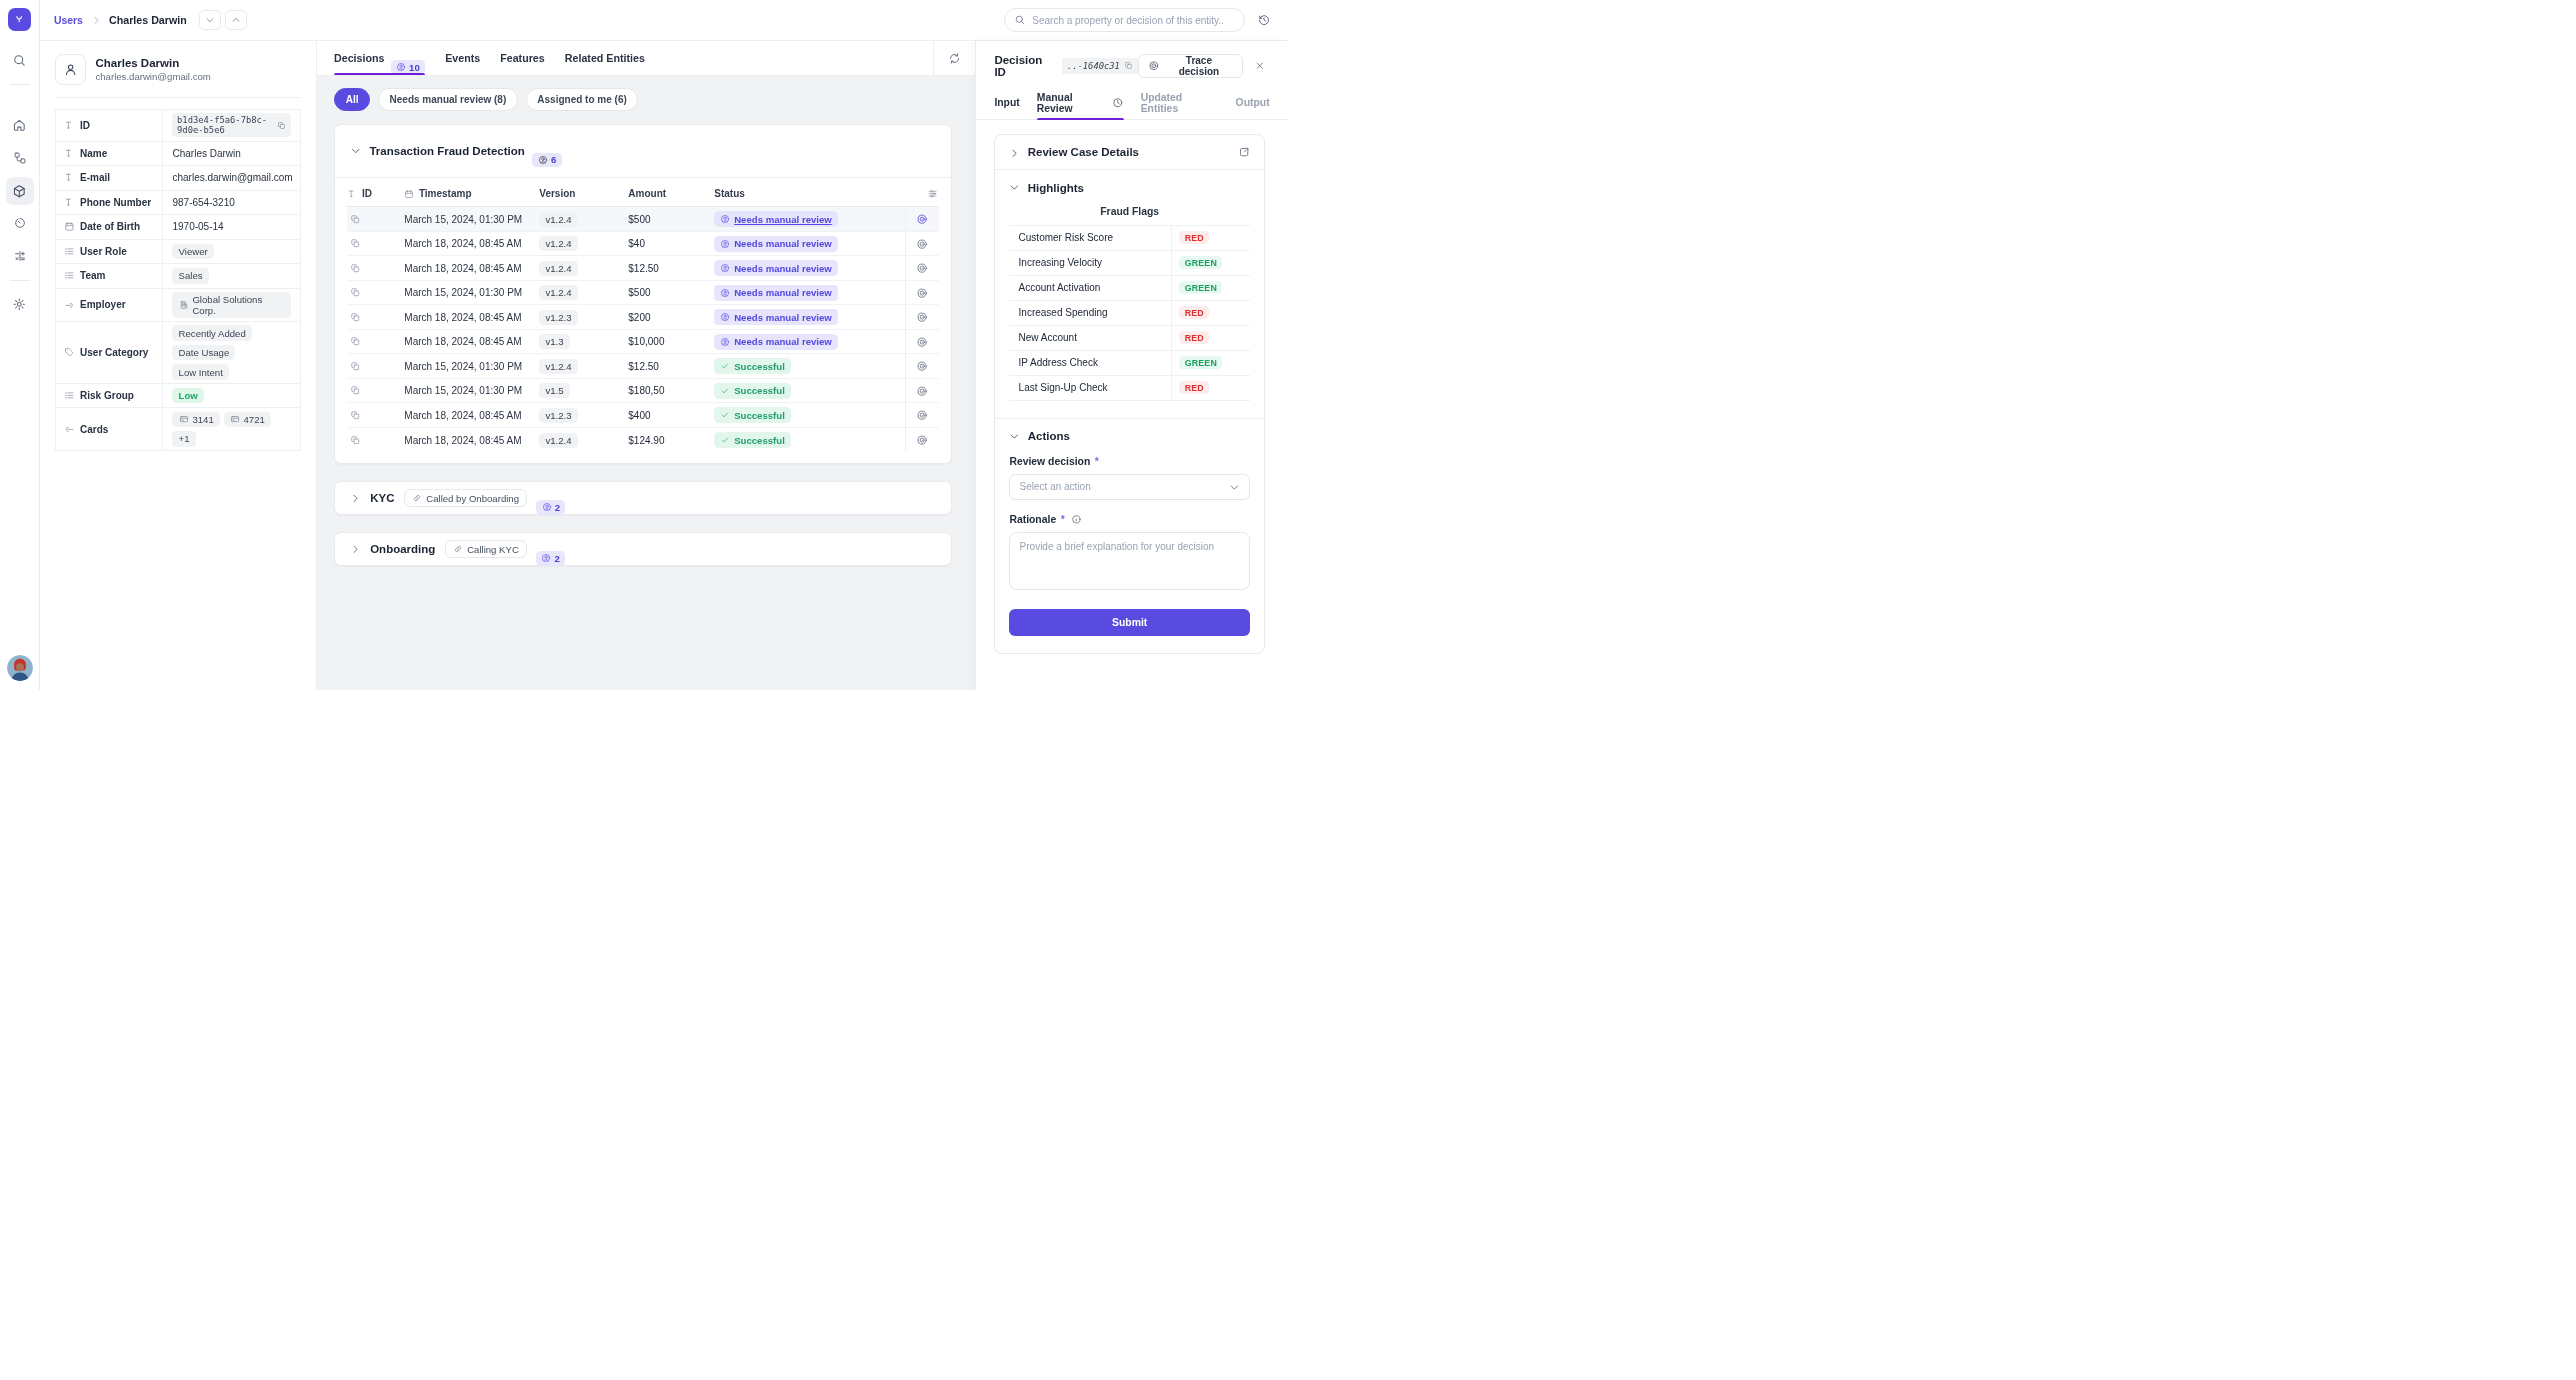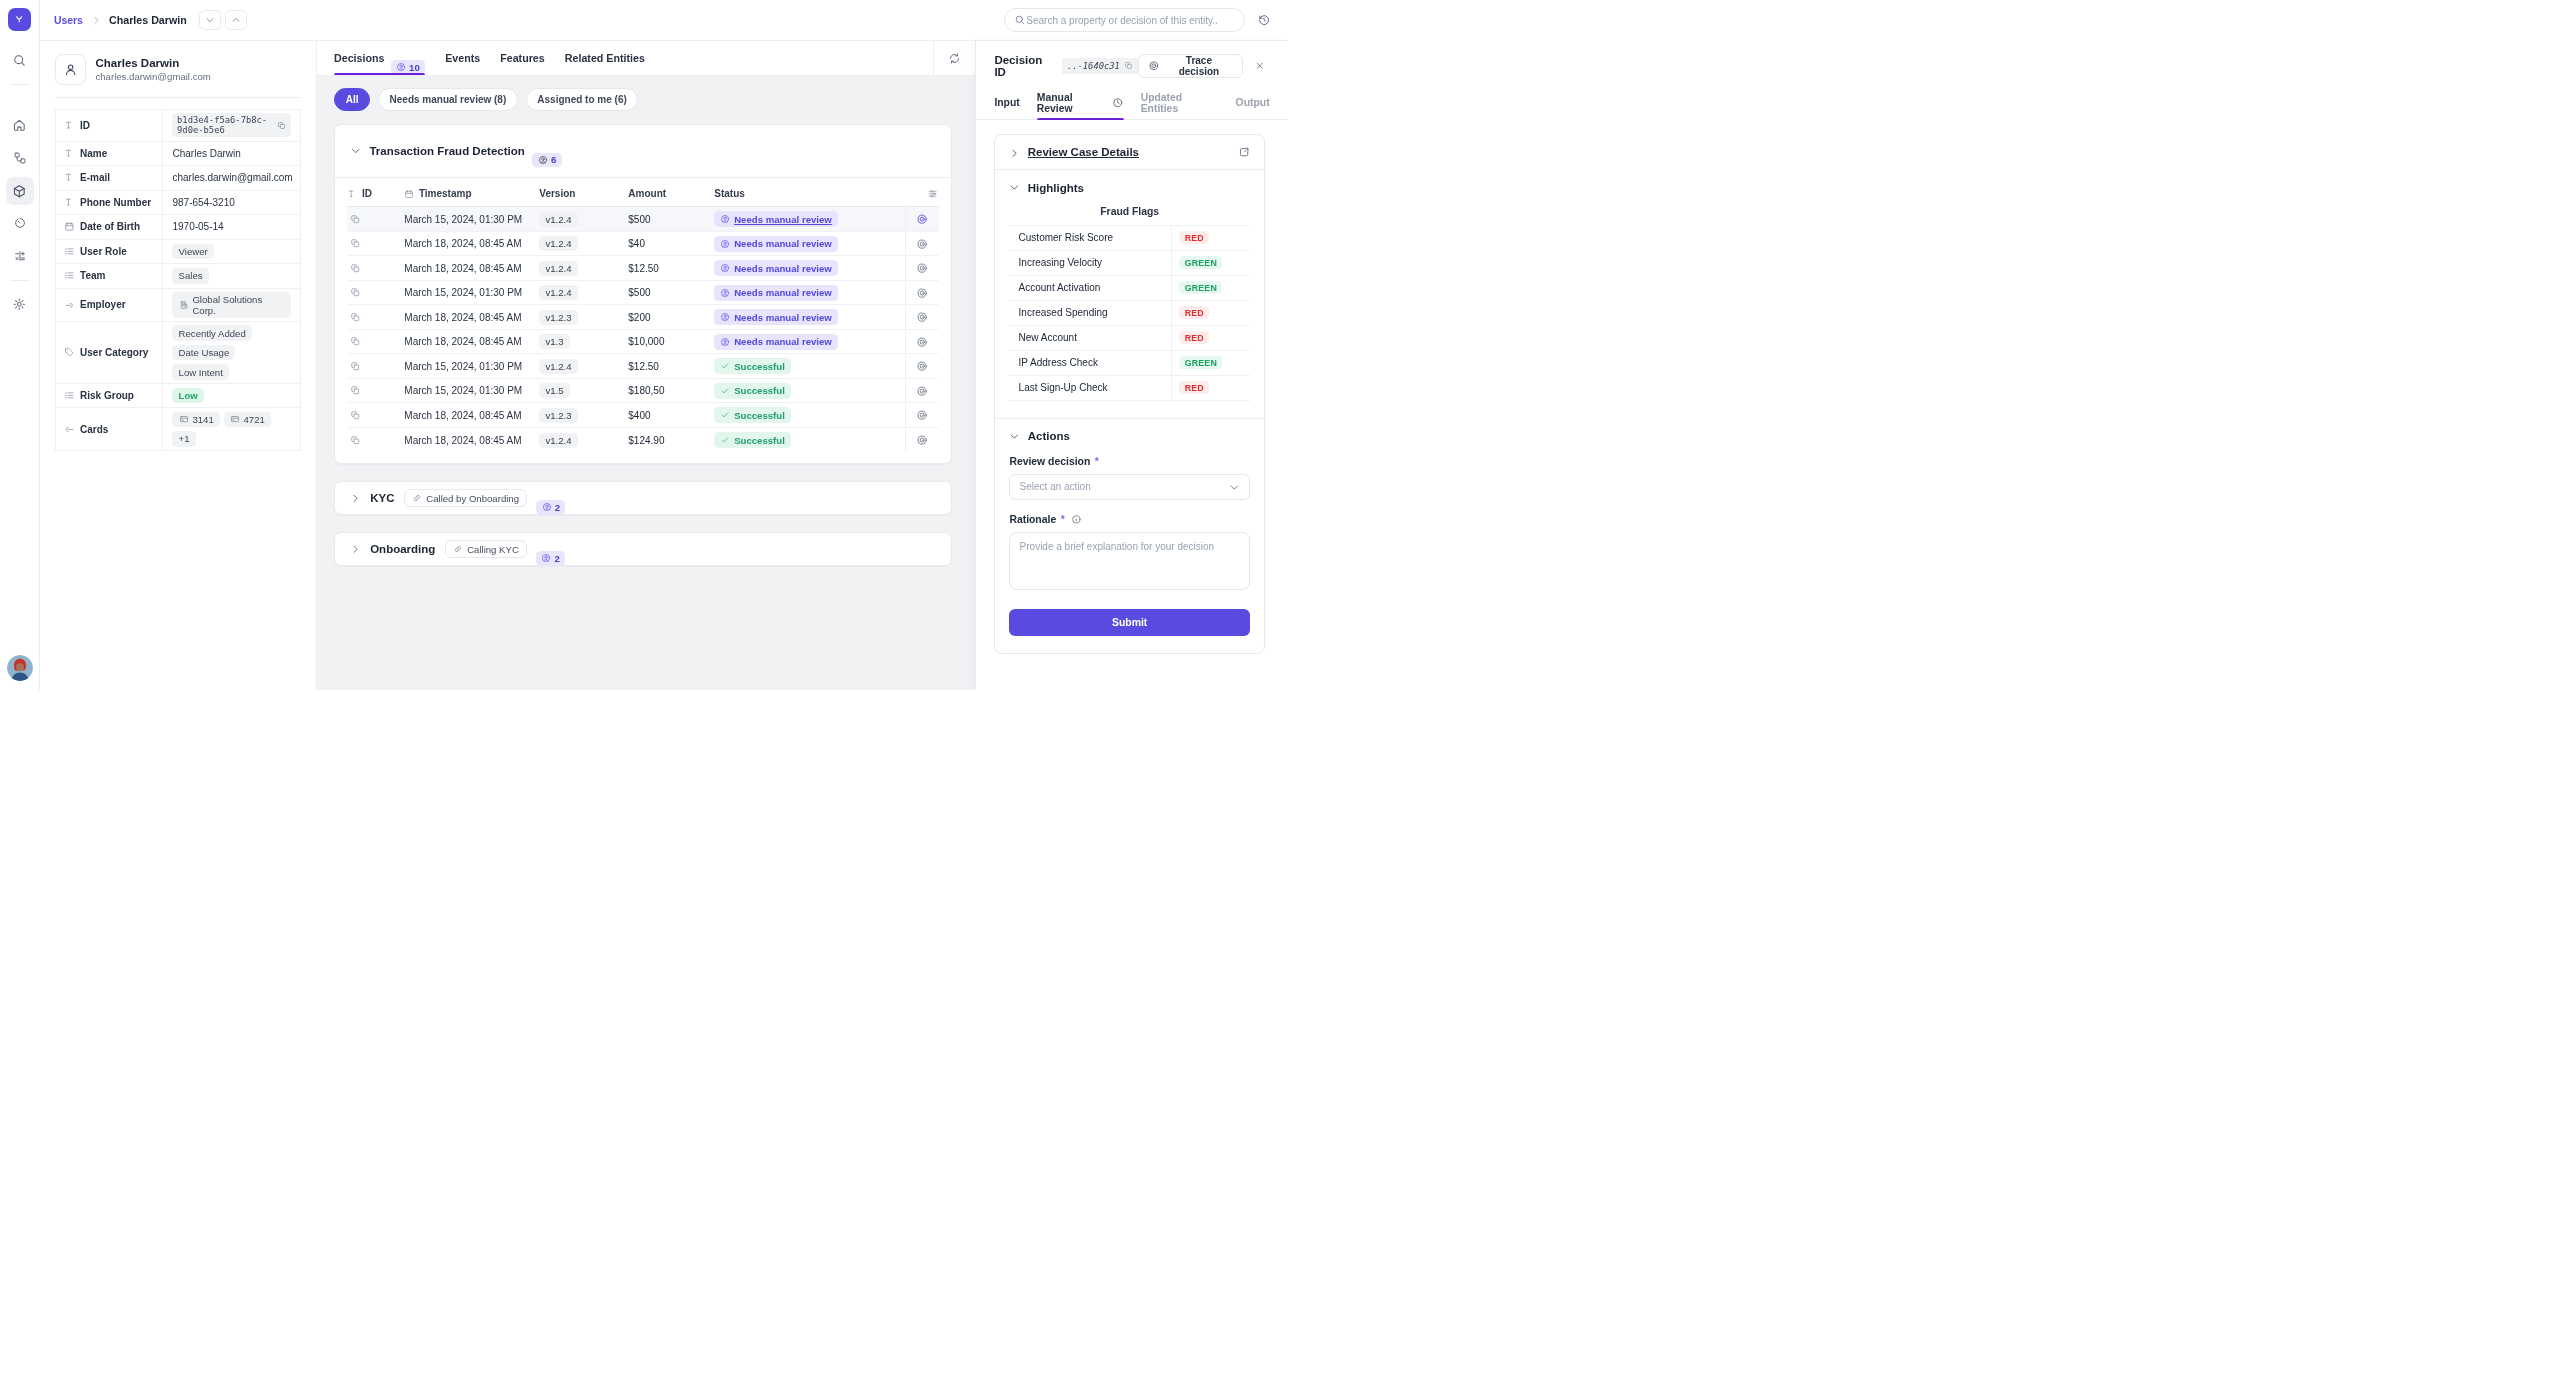--- a/index.html
+++ b/index.html
@@ -27,21 +27,21 @@
   .col { flex:1; display:flex; flex-direction:column; min-width:0; }
 
   .topbar { height:41px; flex:none; border-bottom:0.8px solid #eceef1; display:flex; align-items:center; justify-content:space-between; padding:0 14px 0 14px; background:#fff; }
   .breadcrumb { display:flex; align-items:center; gap:7.7px; }
   .bc-root { color:var(--accent,#5a4be0); font-size:10.4px; font-weight:600; text-decoration:none; cursor:pointer; }
   .bc-sep { color:#9aa3b2; }
   .bc-cur { color:#1d2433; font-size:10.7px; font-weight:700; }
   .bc-nav { display:flex; gap:4.6px; margin-left:4.6px; }
   .bc-btn { width:21.5px; height:20px; border:0.8px solid #e7e9ee; background:#fff; border-radius:5.4px; color:#5f6b7e; display:flex; align-items:center; justify-content:center; cursor:pointer; }
   .topbar-right { display:flex; align-items:center; gap:9.2px; }
-  .search { width:241px; height:24.5px; border:0.8px solid #e4e7ec; border-radius:12.3px; display:flex; align-items:center; gap:1px; padding:0 9.2px; color:#6b7688; background:#fff; }
+  .search { width:241px; height:24.5px; border:0.8px solid #e4e7ec; border-radius:12.3px; display:flex; align-items:center; gap:7px; padding:0 9.2px; color:#6b7688; background:#fff; }
   .search input { border:none; outline:none; flex:1; font:inherit; font-size:10px; color:#333c4c; background:transparent; }
   .search input::placeholder { color:#98a1b2; }
   .iconbtn { border:none; background:transparent; color:#5f6b7e; cursor:pointer; display:flex; padding:3.1px; }
 
   .body { flex:1; display:flex; min-height:0; }
 
   
   .profile { width:277px; flex:none; border-right:0.8px solid #eceef1; background:#fff; overflow:hidden; }
   .profile-head { display:flex; align-items:center; gap:9.2px; padding:13px 15.3px 11.5px; }
   .pavatar { width:31px; height:31px; border:0.8px solid #e7e9ee; border-radius:7.7px; display:flex; align-items:center; justify-content:center; color:#3f4858; }
@@ -111,21 +111,21 @@
   .trace { display:inline-flex; align-items:center; gap:5.4px; border:0.8px solid #e3e6eb; background:#fff; border-radius:6.1px; height:24px; padding:0 9.2px; font-size:10px; font-weight:600; color:#2a3342; cursor:pointer; }
   .trace .ic { color:#4b5565; }
   .dclose { border:none; background:transparent; color:#5f6b7e; cursor:pointer; display:flex; padding:2.3px; }
   .drawer-tabs { display:flex; gap:17px; padding:0 18.4px; height:34px; border-bottom:0.8px solid #eceef1; flex:none; }
   .dtab { position:relative; display:flex; align-items:center; gap:5.4px; font-size:10.4px; font-weight:600; color:#2a3342; cursor:pointer; }
   .dtab.dim { color:#9aa1af; }
   .dtab.active:after { content:""; position:absolute; left:0; right:0; bottom:-0.8px; height:2.3px; border-radius:2.3px 2.3px 0 0; background:var(--underline,#6d1fd9); }
   .dtab .ic { color:#4b5565; }
   .drawer-scroll { flex:1; overflow:hidden; padding:14px 23px 15.3px 18.4px; }
   .dcard { border:0.8px solid #e6e8ee; border-radius:7.7px; }
-  .dsec-row { display:flex; align-items:flex-end; gap:7.7px; padding:10.7px 14px; border-bottom:0.8px solid #eceef1; cursor:pointer;text-decoration:underline; }
+  .dsec-row { display:flex; align-items:flex-end; gap:7.7px; padding:10.7px 14px; border-bottom:0.8px solid #eceef1; cursor:pointer; }
   .dsec-row .grow { flex:1; }
   .extlink { color:#5f6b7e; cursor:pointer; }
   .dsec { padding:11.5px 14px 17px; }
   .dsec-head { display:flex; align-items:center; gap:7.7px; cursor:pointer; }
   .dsub { font-size:10.4px; font-weight:600; color:#2a3342; margin:12.3px 0 7.7px;text-align:center; }
   .flags { border-top:0.8px solid #eef0f3; }
   .flagrow { display:grid; grid-template-columns:67% 1fr; align-items:center; min-height:25px; border-bottom:0.8px solid #eef0f3; }
   .flag-name { padding:0 7.7px 0 9.2px; color:#212a39; font-size:10px; }
   .flag-val { border-left:0.8px solid #eef0f3; height:100%; display:flex; align-items:center; padding:0 7.7px; }
   .fchip { border-radius:4.6px; padding:1.9px 5.4px; font-size:8.8px; font-weight:700; letter-spacing:0.2px; }

